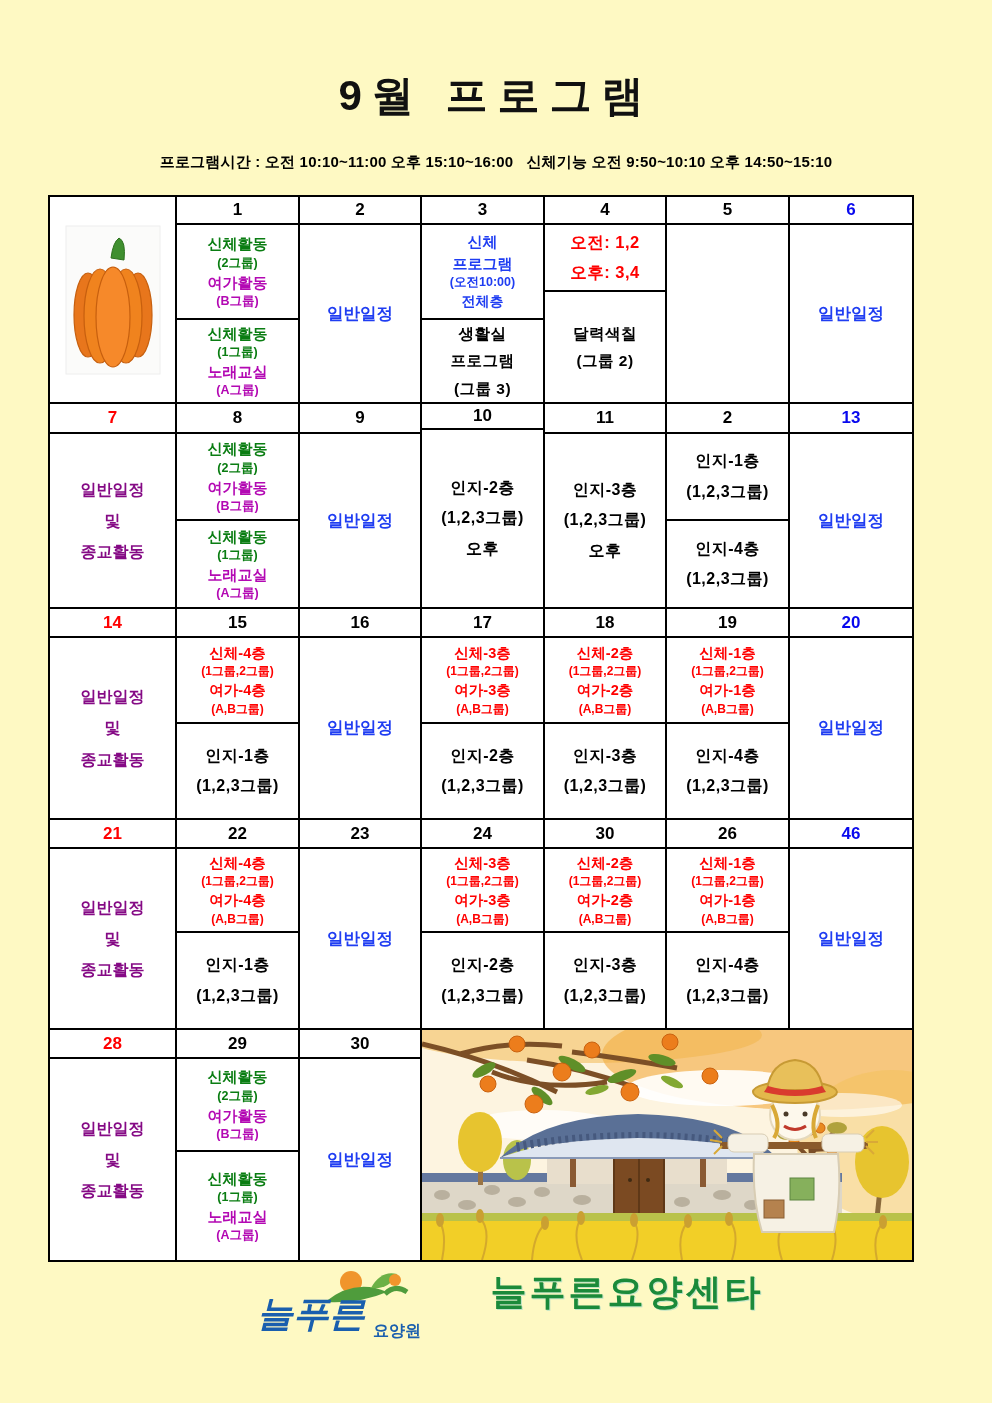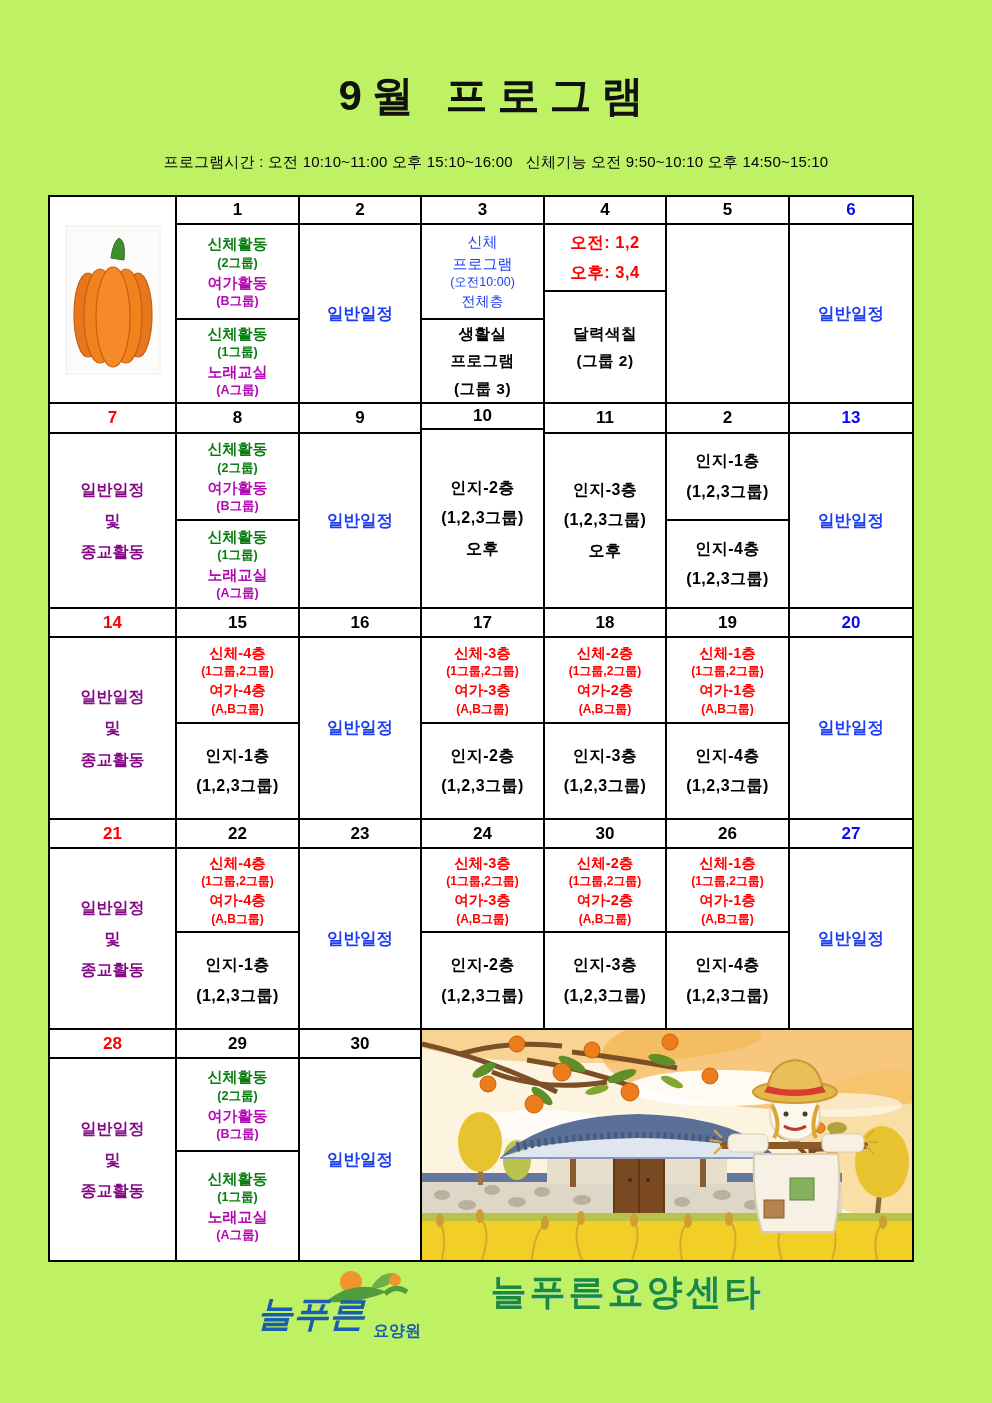--- a/index.html
+++ b/index.html
@@ -1,21 +1,21 @@
 <!DOCTYPE html>
 <html><head>
 <meta charset="utf-8">
 <style>
   html,body{margin:0;padding:0;background:#e8e8e8;}
-  .sheet{position:relative;width:992px;height:1403px;background:#bef264;margin:0 auto;overflow:hidden;
+  .sheet{position:relative;width:992px;height:1403px;background:#fef9c3;margin:0 auto;overflow:hidden;
          font-family:"Liberation Sans","DejaVu Sans",sans-serif;color:#000;}
   .page-title{position:absolute;top:68px;left:0;width:100%;text-align:center;
               font-size:42px;font-weight:900;letter-spacing:10px;color:#111;}
   .schedule-line{position:absolute;top:153px;left:0;width:100%;text-align:center;
-                 font-size:15px;font-weight:400;letter-spacing:.2px;white-space:pre;}
+                 font-size:15px;font-weight:700;letter-spacing:.2px;white-space:pre;}
   
   .cal{position:absolute;left:48px;top:195px;width:862px;border:2px solid #000;background:#fff;}
   .week{display:grid;grid-template-columns:125px 123px 122px 123px 122px 123px 124px;}
   .week + .week{border-top:2px solid #000;}
   .week > *{min-width:0;}
   .week > *:not(:first-child){border-left:2px solid #000;}
   .day{display:flex;flex-direction:column;}
   .datebar{display:flex;align-items:center;justify-content:center;
            font-size:17px;font-weight:bold;border-bottom:2px solid #000;}
   .w1 .datebar{height:26px}.w2 .datebar{height:28px}.w3 .datebar{height:27px}
@@ -28,21 +28,21 @@
   .w1 .sec.top{height:93px}.w1 .sec.top.hi{height:65px}
   .w2 .sec.top{height:85px}.w3 .sec.top{height:84px}
   .w4 .sec.top{height:82px}.w5 .sec.top{height:91px}
   .sec.bot,.sec.single{flex:1;}
   
   .rd-d{color:#ff0000}.bl-d{color:#0909ee}
   
   .g{color:#0a7d12;font-weight:bold}
   .m{color:#b308b3;font-weight:bold}
   .pu{color:#850a85;font-weight:bold}
-  .bl{color:#1f3df2;font-weight:normal}
+  .bl{color:#1f3df2;font-weight:bold}
   .rd{color:#ff0000;font-weight:bold}
   
   .ln{white-space:nowrap;}
   .t15{font-size:15px;line-height:1.42}
   .t13{font-size:12.5px;line-height:1.35}
   .t14{font-size:14px;line-height:1.5}
   .gen{font-size:16.5px;font-weight:bold}
   .su{font-size:16px;line-height:1.95;font-weight:bold}
   .cg{font-size:16px;line-height:1.9;font-weight:600;letter-spacing:.5px}
   .bx{font-size:15.5px;line-height:1.75;font-weight:600;letter-spacing:.5px}
@@ -443,21 +443,21 @@
             <div class="ln rd fs">(A,B그룹)</div>
           </div>
           <div class="sec bot">
             <div class="ln cg">인지-4층</div>
             <div class="ln cg">(1,2,3그룹)</div>
           </div>
         </div>
       </div>
       <div class="day">
         <div class="datebar bl-d">
-            <span>27</span>
+            <span>46</span>
           </div>
         <div class="content">
             <div class="sec single">
           <div class="ln bl gen">일반일정</div>
         </div>
           </div>
       </div>
     </div>
 
     <div class="week w5">

